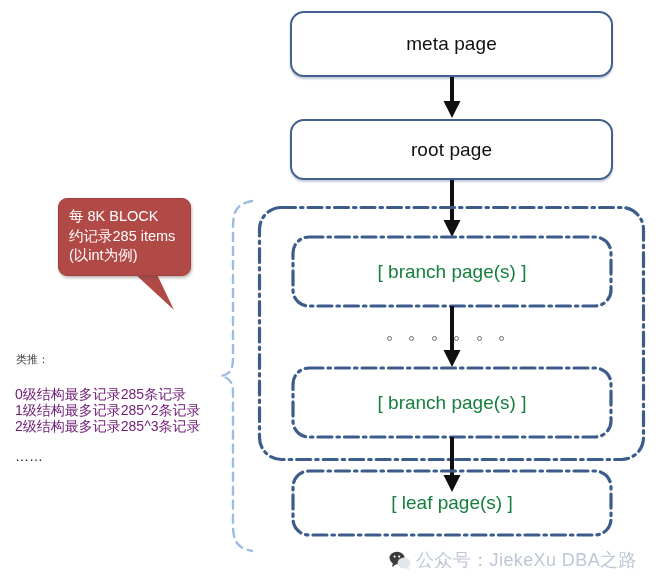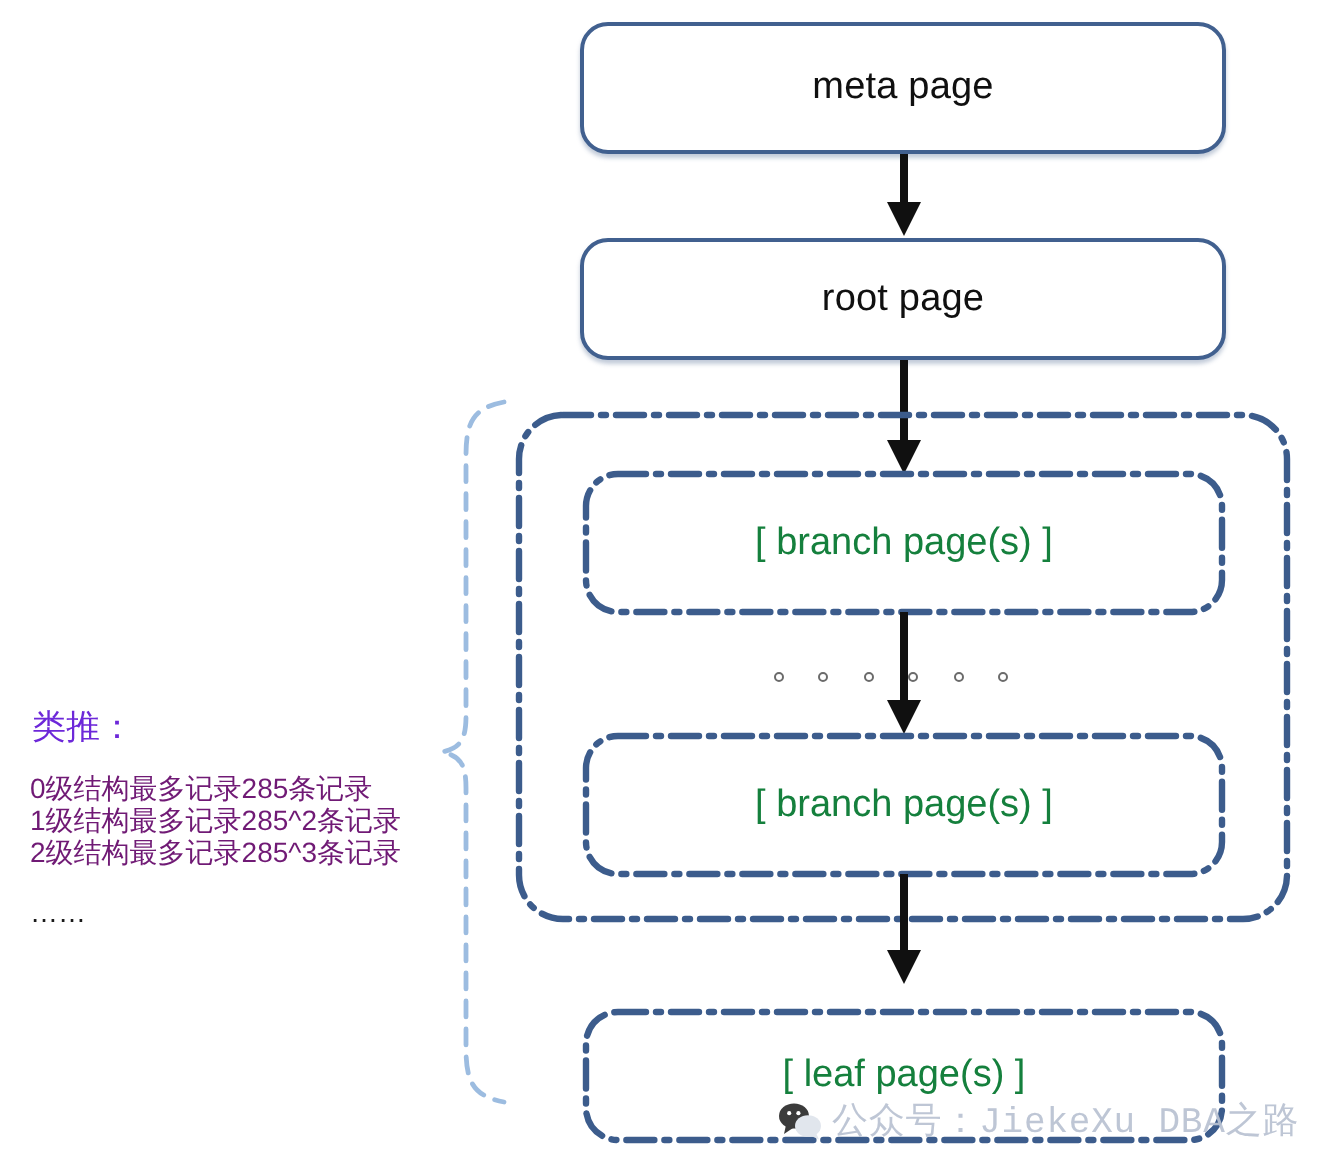--- a/index.html
+++ b/index.html
@@ -115,22 +115,22 @@
     font-size: 14.5px;
     line-height: 19.5px;
     white-space: pre-line;
   }
 
   
   #explain-title {
     position: absolute;
     left: 16px;
     top: 352px;
-    font-size: 17px;
-    color: #6d28d9;
+    font-size: 11px;
+    color: #404040;
   }
   #explain-lines {
     position: absolute;
     left: 15px;
     top: 386px;
     font-size: 14px;
     line-height: 16px;
     color: #701a75;
     white-space: pre-line;
   }
@@ -153,21 +153,20 @@
 
   
   #watermark {
     position: absolute;
     left: 389px;
     top: 548px;
     display: flex;
     align-items: center;
     gap: 5px;
     opacity: 0.92;
-    font-family: Liberation Mono, monospace;
   }
   #watermark .wm-text {
     font-size: 18px;
     color: #b9c2d2;
     letter-spacing: 0.4px;
     white-space: nowrap;
   }
   #watermark .wm-icon { line-height: 0; }
 </style>
 </head>
@@ -233,39 +232,50 @@
     <span class="label">[ branch page(s) ]</span>
   </div>
 
   <div class="arrow" style="left:440px; top:437px; width:24px; height:56px;">
     <svg width="24" height="56" viewBox="0 0 24 56">
       <line x1="12" y1="0" x2="12" y2="42" stroke="#101010" stroke-width="4"></line>
       <polygon points="12,55 3.5,38 20.5,38" fill="#101010"></polygon>
     </svg>
   </div>
 
-  <div class="dashdot" style="left:291px; top:504px; width:322px; height:68px;">
+  <div class="dashdot" style="left:291px; top:469px; width:322px; height:68px;">
     <svg viewBox="0 0 322 68" preserveAspectRatio="none">
       <rect x="2" y="2" width="318" height="64" rx="16" ry="16" fill="none" stroke="#3C5C8C" stroke-width="3.2" stroke-dasharray="14 5 2.5 5" stroke-linecap="round"></rect>
     </svg>
     <span class="label">[ leaf page(s) ]</span>
   </div>
 
   <div id="brace">
     <svg width="44" height="356" viewBox="0 0 44 356">
       <path d="M 34 3
                C 18 6, 15 14, 15 30
                L 15 160
                C 15 172, 12 176, 3 178
                C 12 180, 15 184, 15 196
                L 15 326
                C 15 342, 18 350, 34 353" fill="none" stroke="#9CBCE0" stroke-width="2.4" stroke-dasharray="8 6" stroke-linecap="round"></path>
     </svg>
   </div>
 
+  <div id="callout">
+    <div class="tail">
+      <svg width="56" height="50" viewBox="0 0 56 50">
+        <polygon points="0,0 30,2 52,48" fill="#B14A47"></polygon>
+      </svg>
+    </div>
+    <div class="bubble"></div>
+    <div class="text">每 8K BLOCK
+约记录285 items
+(以int为例)</div>
+  </div>
 
   <div id="explain-title">类推：</div>
   <div id="explain-lines">0级结构最多记录285条记录
 1级结构最多记录285^2条记录
 2级结构最多记录285^3条记录</div>
   <div id="explain-ellipsis">……</div>
 
   <div id="watermark">
     <span class="wm-icon">
       <svg width="22" height="20" viewBox="0 0 22 20">

